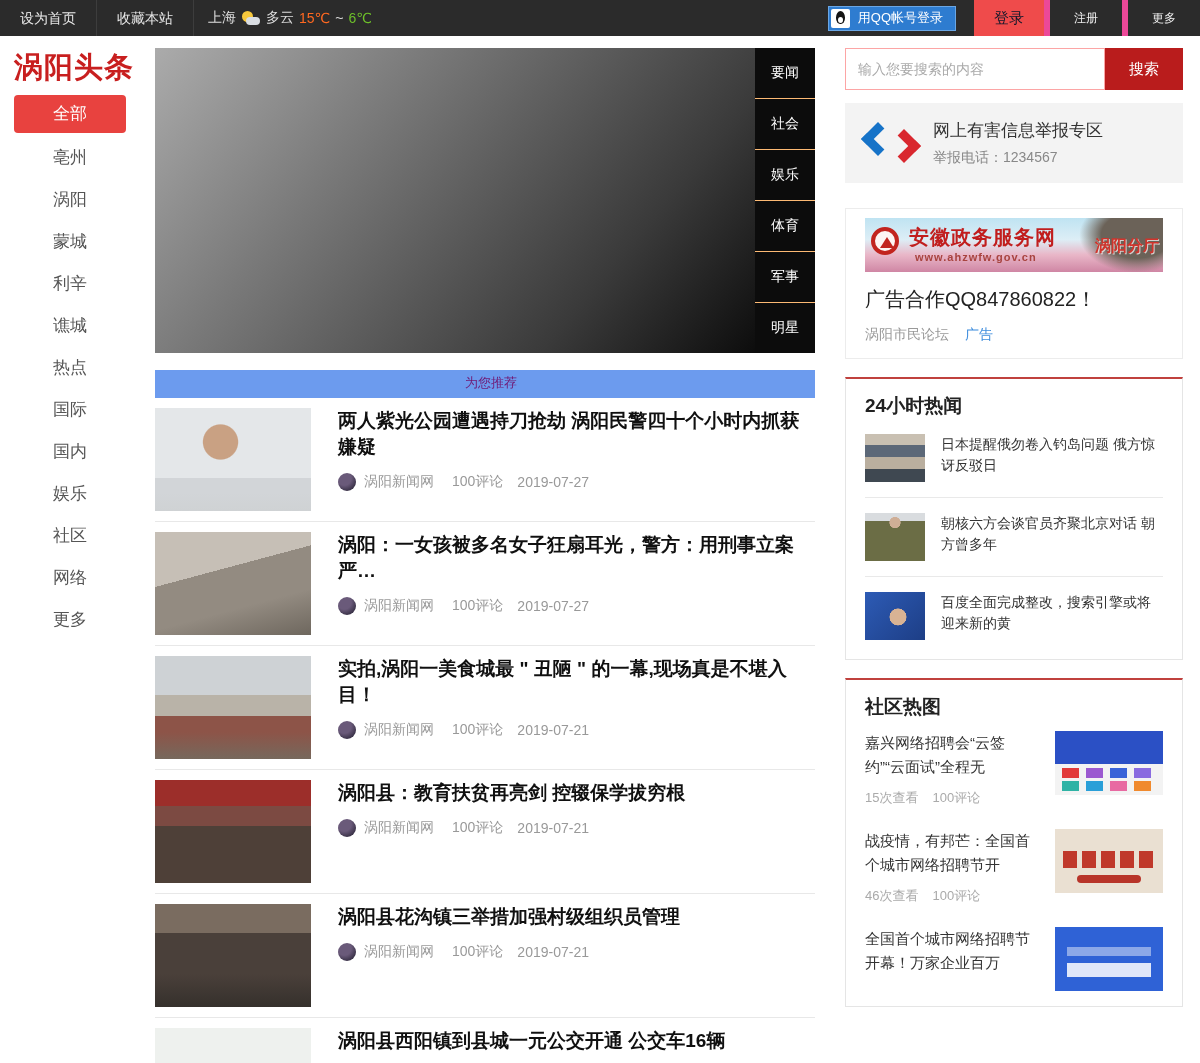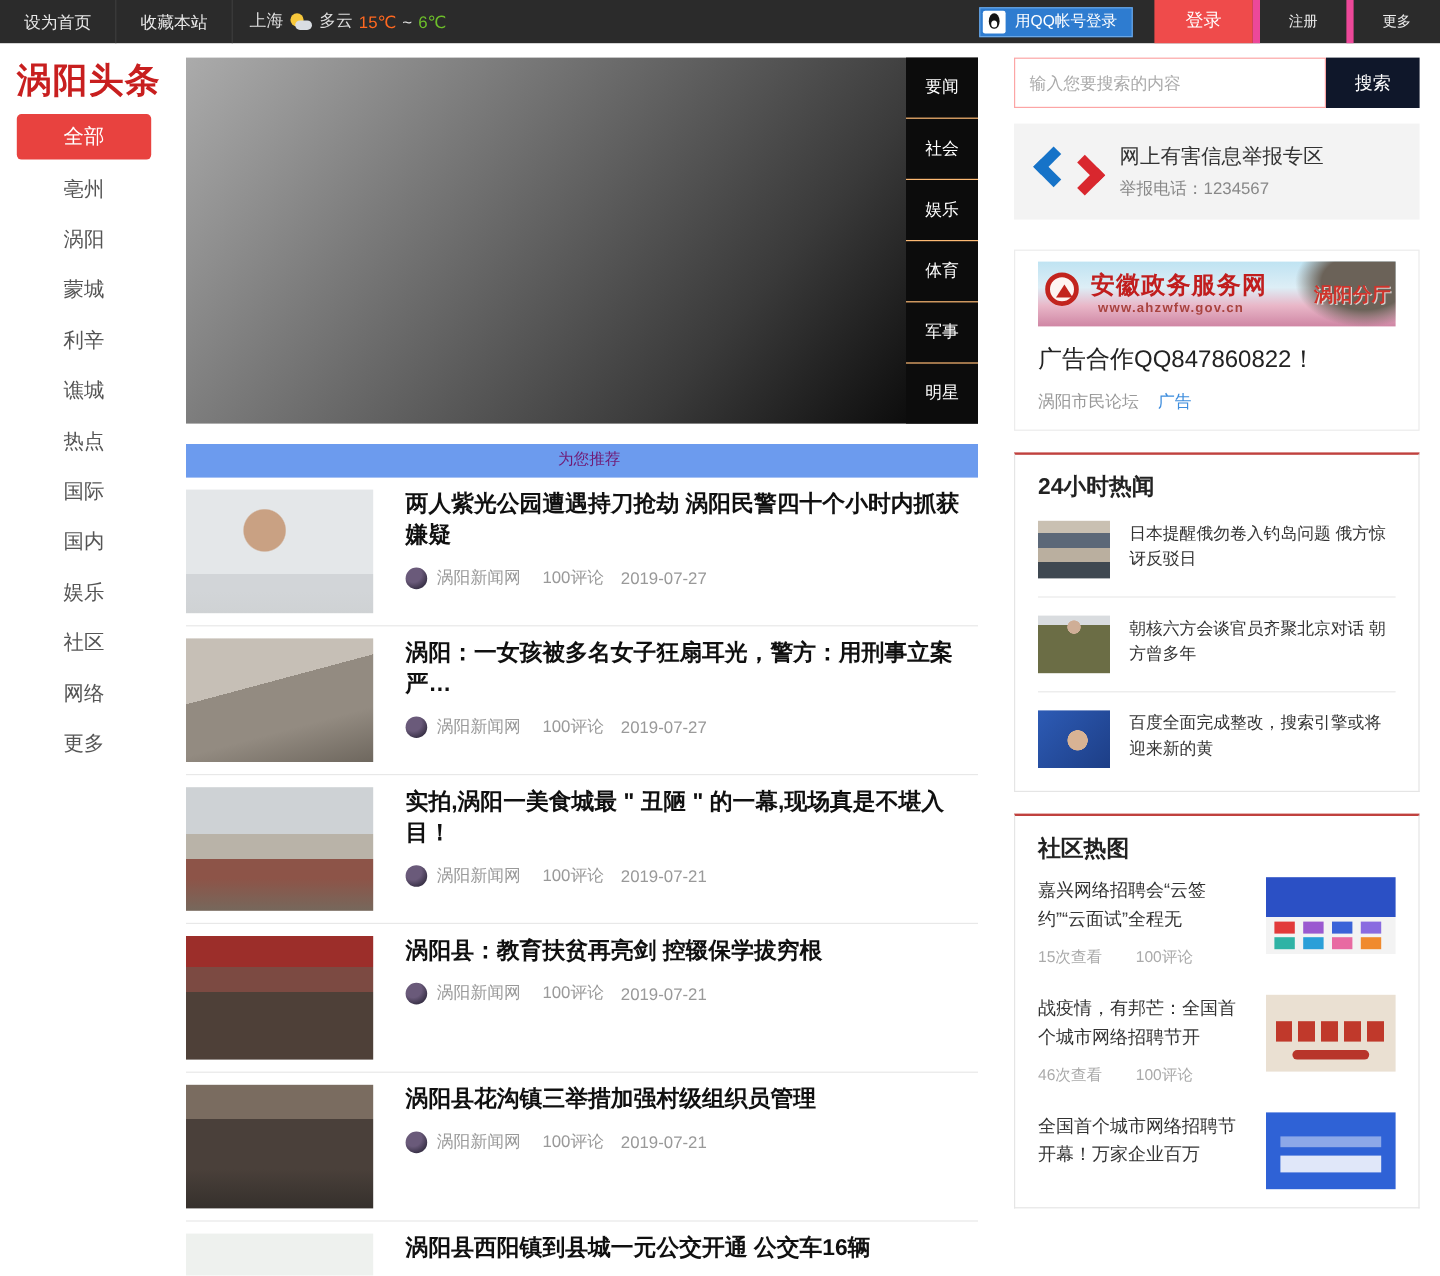--- a/index.html
+++ b/index.html
@@ -17,21 +17,21 @@
   .wx-icon { position:relative; width:20px; height:15px; }
   .wx-icon .sun { position:absolute; left:1px; top:0; width:11px; height:11px; border-radius:50%; background:#f7c83c; }
   .wx-icon .cloud { position:absolute; left:5px; top:6px; width:14px; height:8px; border-radius:8px; background:#d9dde2; }
   .tmp-hi { color:#ff6820; }
   .tmp-lo { color:#6dbf2a; }
   .tb-right { position:absolute; right:0; top:0; height:36px; display:flex; align-items:center; }
   .qq-btn { display:flex; align-items:center; height:25px; background:#2e7cd0; border:1px solid #6aa6e4; color:#fff; font-size:13px; padding:0 12px 0 2px; margin-right:18px; cursor:pointer; }
   .qq-icon { position:relative; width:19px; height:19px; background:#fff; border-radius:2px; margin-right:8px; }
   .qq-icon::before { content:""; position:absolute; left:5px; top:2px; width:9px; height:13px; background:#141414; border-radius:50% 50% 46% 46%; }
   .qq-icon::after { content:""; position:absolute; left:7px; top:8px; width:5px; height:6px; background:#fff; border-radius:50%; }
-  .login-btn { width:82px; height:36px; line-height:36px; text-align:center; background:#ef4b4b; color:#ffffff; font-size:15px; cursor:pointer; }
+  .login-btn { width:70px; height:36px; line-height:36px; text-align:center; background:#ef4b4b; color:#0f172a; font-size:15px; cursor:pointer; }
   .tb-link { height:36px; line-height:36px; padding:0 24px; color:#eee; font-size:12px; border-left:6px solid #ec4899; cursor:pointer; }
 
   
   .logo { position:absolute; left:14px; top:48px; width:130px; font-size:29px; font-weight:bold; color:#c81f1f; letter-spacing:1px; }
   .side-nav { position:absolute; left:0; top:95px; width:140px; text-align:center; }
   .side-item { height:42px; line-height:42px; font-size:17px; color:#555; cursor:pointer; }
   .side-item.active { margin:0 14px 4px; height:38px; line-height:38px; background:#e8423f; color:#fff; border-radius:4px; }
 
   
   .content { position:absolute; left:155px; top:48px; width:660px; }
@@ -55,21 +55,21 @@
   .nt-3 { background:linear-gradient(180deg,#ced2d5 0 38%,#b9b3a8 38% 58%,#8d5448 58% 74%,#76685c); }
   .nt-4 { background:linear-gradient(180deg,#9c2e2a 0 25%,#7c4a42 25% 45%,#4e4038 45%); }
   .nt-5 { background:linear-gradient(180deg,#7a6c60 0 28%,#4a403a 28% 68%,#35302c); }
   .nt-6 { background:linear-gradient(180deg,#eef1ee 0 58%,#60725c 58% 76%,#959a8e); }
 
   
   .right-col { position:absolute; left:845px; top:48px; width:338px; }
   .search-row { display:flex; height:42px; }
   .search-input { flex:1; border:1px solid #fca5a5; padding:0 12px; font-size:14px; color:#333; outline:none; }
   .search-input::placeholder { color:#aaa; }
-  .search-btn { width:78px; border:none; background:#0f172a; color:#fff; font-size:15px; cursor:pointer; }
+  .search-btn { width:78px; border:none; background:#b91c1c; color:#fff; font-size:15px; cursor:pointer; }
 
   .report-box { margin-top:13px; height:80px; background:#f3f3f3; display:flex; align-items:center; padding-left:16px; }
   .report-logo { position:relative; width:58px; height:58px; flex:none; }
   .report-logo .blue { position:absolute; left:5px; top:13px; width:24px; height:24px; border-left:9px solid #1673c8; border-bottom:9px solid #1673c8; transform:rotate(45deg); }
   .report-logo .red { position:absolute; right:3px; top:20px; width:24px; height:24px; border-right:9px solid #d9272e; border-top:9px solid #d9272e; transform:rotate(45deg); }
   .report-text { margin-left:14px; }
   .report-text .t1 { font-size:17px; color:#333; }
   .report-text .t2 { margin-top:7px; font-size:14px; color:#888; }
 
   .ad-box { margin-top:25px; border:1px solid #ececec; padding:9px 19px 14px; background:#fff; }
@@ -92,21 +92,21 @@
   .hot-thumb { width:60px; height:48px; flex:none; }
   .hot-title { font-size:14px; color:#333; line-height:21px; }
   .ht-1 { background:linear-gradient(180deg,#c9c0b2 0 22%,#5c6878 22% 48%,#baaf9f 48% 72%,#3f4851 72%); }
   .ht-2 { background:radial-gradient(circle at 50% 20%,#cfae96 0 11%,transparent 12%),linear-gradient(180deg,#d9dcdf 0 16%,#6b6d45 16%); }
   .ht-3 { background:radial-gradient(circle at 45% 48%,#caa089 0 22%,transparent 23%),linear-gradient(135deg,#8a2a22,#41140f); }
   .ht-4 { background:radial-gradient(circle at 55% 52%,#d8b394 0 20%,transparent 21%),linear-gradient(135deg,#2d5bb5,#1d3e86); }
 
   .comm-item { display:flex; justify-content:space-between; gap:12px; padding:11px 0; cursor:pointer; }
   .comm-left { width:182px; }
   .comm-title { font-size:15px; color:#333; line-height:24px; }
-  .comm-meta { margin-top:10px; font-size:13px; color:#aaa; display:flex; gap:28px; }
+  .comm-meta { margin-top:10px; font-size:13px; color:#aaa; display:flex; gap:14px; }
   .comm-img { position:relative; width:108px; height:64px; flex:none; overflow:hidden; }
   .ci-1 { background:linear-gradient(180deg,#2b50c5 0 52%,#f3f3f3 52%); }
   .ci-1::after { content:""; position:absolute; left:7px; top:37px; width:17px; height:10px; background:#e23a3a;
     box-shadow:24px 0 0 #9b59d0,48px 0 0 #3a63d8,72px 0 0 #8a6be0,0 13px 0 #2fb3a5,24px 13px 0 #2a9fd8,48px 13px 0 #e86aa2,72px 13px 0 #f08a2e; }
   .ci-2 { background:#eae0d2; }
   .ci-2::before { content:""; position:absolute; left:8px; top:22px; width:92px; height:17px;
     background:repeating-linear-gradient(90deg,#c0392b 0 14px,#eae0d2 14px 19px); }
   .ci-2::after { content:""; position:absolute; left:22px; top:46px; width:64px; height:8px; border-radius:4px; background:#b8352a; }
   .ci-3 { background:linear-gradient(180deg,#2f62d6 0 100%); }
   .ci-3::after { content:""; position:absolute; left:12px; top:36px; width:84px; height:14px; background:rgba(255,255,255,.85); }

